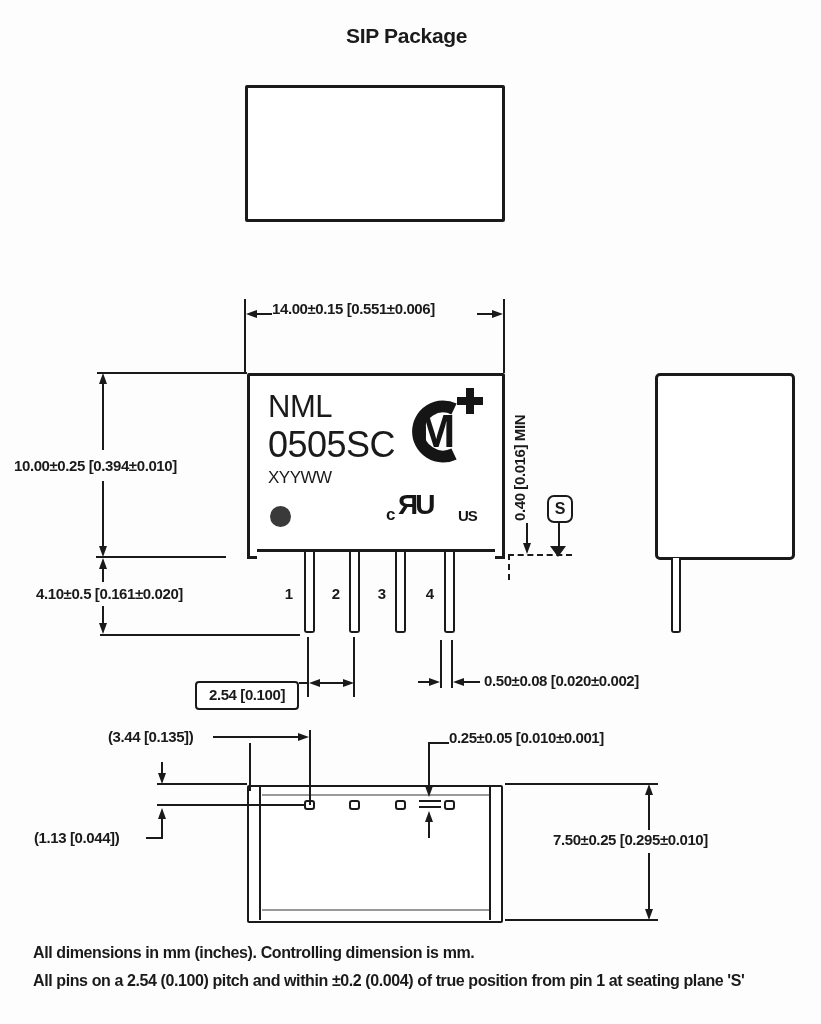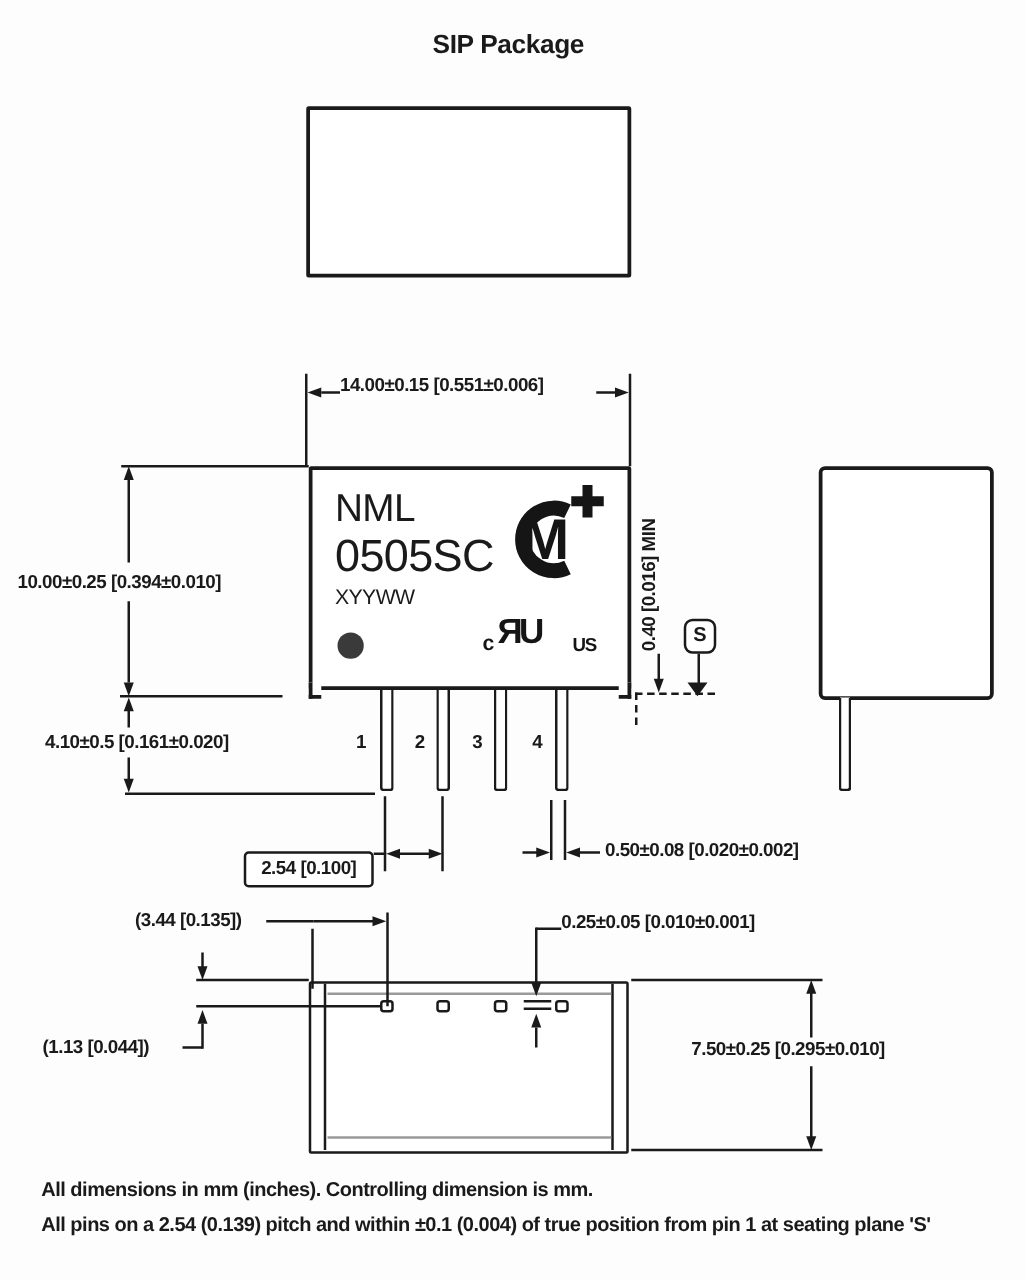--- a/index.html
+++ b/index.html
@@ -166,15 +166,15 @@
 
   <div class="hl" style="left:505px;top:783px;width:153px;"></div>
   <div class="hl" style="left:505px;top:919px;width:153px;"></div>
   <div class="ar ar-u" style="left:645px;top:784px;"></div>
   <div class="vl" style="left:648px;top:794px;height:36px;"></div>
   <div class="dim" style="left:553px;top:832px;">7.50±0.25 [0.295±0.010]</div>
   <div class="vl" style="left:648px;top:853px;height:58px;"></div>
   <div class="ar ar-d" style="left:645px;top:909px;"></div>
 
   <div class="note" style="left:33px;top:944px;">All dimensions in mm (inches). Controlling dimension is mm.</div>
-  <div class="note" style="left:33px;top:972px;">All pins on a 2.54 (0.139) pitch and within ±0.1 (0.004) of true position from pin 1 at seating plane 'S'</div>
+  <div class="note" style="left:33px;top:972px;">All pins on a 2.54 (0.100) pitch and within ±0.2 (0.004) of true position from pin 1 at seating plane 'S'</div>
 
 </div>
 
 </body></html>

